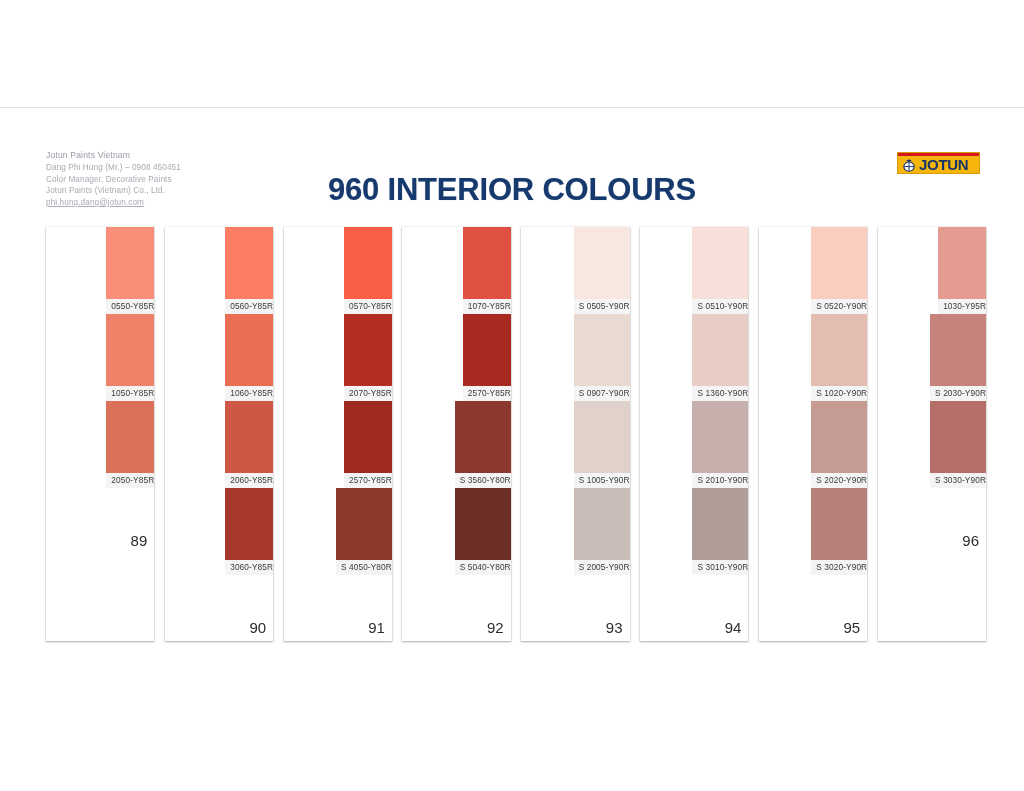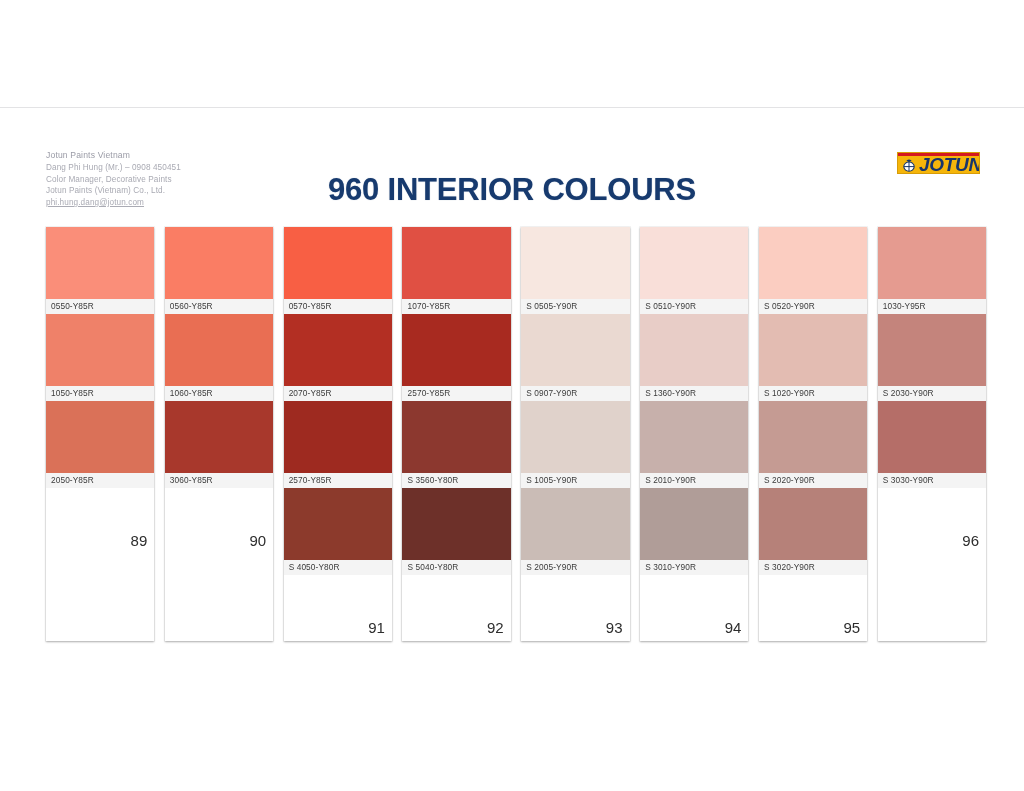--- a/index.html
+++ b/index.html
@@ -90,43 +90,43 @@
     left: 4px;
     top: 6px;
     width: 14px;
     height: 13px;
   }
   .logo .mark svg { display: block; }
   .logo .word {
     position: absolute;
     left: 21px;
     top: 4px;
-    font-size: 19px;
+    font-size: 15px;
     font-weight: bold;
     color: #17356b;
     letter-spacing: -0.3px;
     line-height: 16px;
-    font-style: italic;
   }
 
   
   .grid {
     position: absolute;
     left: 46px;
     top: 227px;
     width: 940px;
     display: flex;
     gap: 10.6px;
   }
   .column {
     width: 124px;
     background: #ffffff;
     box-shadow: 0 1px 2px rgba(0,0,0,.30), 0 0 0 1px rgba(0,0,0,.04);
     display: flex;
     flex-direction: column;
+    align-items: flex-end;
   }
   .chip { display: block; }
   .chip .paint {
     display: block;
     height: 72px;
     width: 100%;
   }
   .chip .name {
     display: block;
     height: 15px;
@@ -204,20 +204,24 @@
       <div class="column">
         <div class="chip">
           <span class="paint" style="background: rgb(250, 125, 100);"></span>
           <span class="name">0560-Y85R</span>
         </div>
         <div class="chip">
           <span class="paint" style="background: rgb(233, 110, 83);"></span>
           <span class="name">1060-Y85R</span>
         </div>
         <div class="chip">
+          <span class="paint" style="background: rgb(206, 88, 70);"></span>
+          <span class="name">2060-Y85R</span>
+        </div>
+        <div class="chip">
           <span class="paint" style="background: rgb(168, 56, 44);"></span>
           <span class="name">3060-Y85R</span>
         </div>
         <div class="footer">
           <span class="pageno">90</span>
         </div>
       </div>
       <div class="column">
         <div class="chip">
           <span class="paint" style="background: rgb(248, 95, 68);"></span>

